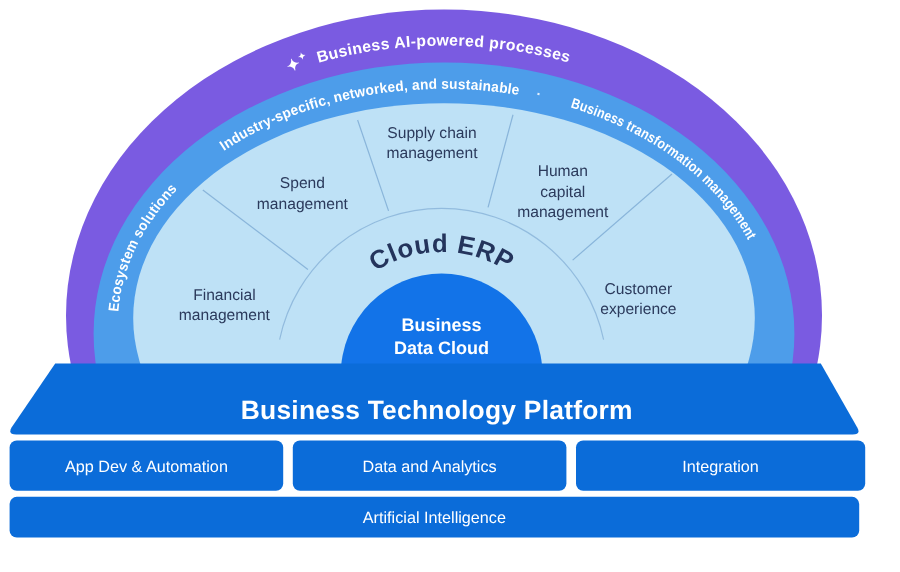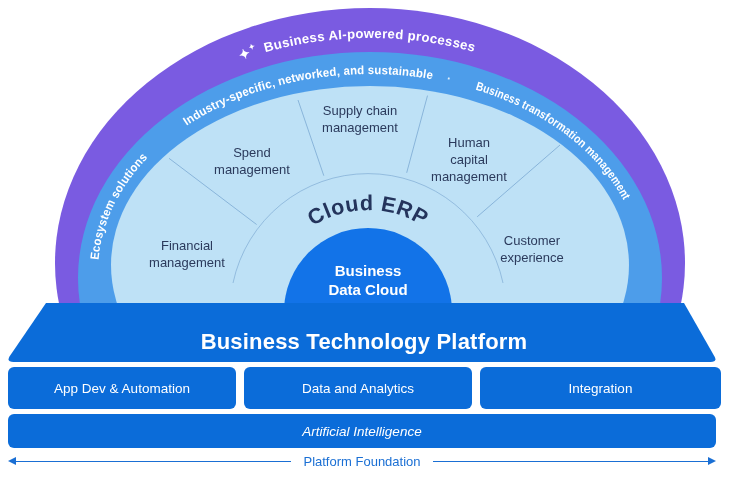--- a/index.html
+++ b/index.html
@@ -12,21 +12,21 @@
   .erp-title{font-size:21.5px;font-weight:bold;fill:#24345c;letter-spacing:.6px;}
   .seg-label{font-size:13px;fill:#2b3a5c;}
   .core-label{font-size:15px;font-weight:bold;fill:#ffffff;}
   .btp-title{font-size:22px;font-weight:bold;fill:#ffffff;letter-spacing:.2px;}
   .divider{stroke:#5d8fc2;stroke-width:1;opacity:.55;fill:none;}
   .faint-arc{stroke:#5d8fc2;stroke-width:1;opacity:.45;fill:none;}
   .cap-box{position:absolute;top:367px;height:42px;background:#0b6cd9;border-radius:6px;
            display:flex;align-items:center;justify-content:center;color:#fff;font-size:13.5px;}
   .ai-box{position:absolute;top:414px;left:8px;width:708px;height:34px;background:#0b6cd9;
           border-radius:6px;display:flex;align-items:center;justify-content:center;
-          color:#fff;font-size:13.5px;font-style:italic;}
+          color:#fff;font-size:13.5px;}
   .foundation{position:absolute;top:452px;left:8px;width:708px;height:18px;
               display:flex;align-items:center;color:#1a6fd4;}
   .f-line{flex:1;height:0;border-top:1.6px solid #1a6fd4;}
   .f-label{padding:0 12px;font-size:13px;white-space:nowrap;}
   .arrow{width:0;height:0;border-top:4.5px solid transparent;border-bottom:4.5px solid transparent;}
   .arrow.left{border-right:8px solid #1a6fd4;}
   .arrow.right{border-left:8px solid #1a6fd4;}
 </style>
 </head>
 <body>
@@ -113,21 +113,14 @@
     <path d="M 46 303 L 684 303 L 714.5 356.5 Q 717.5 362 710.5 362 L 13.5 362 Q 6.5 362 9.5 356.5 Z" fill="#0b6cd9"></path>
     <text class="btp-title" text-anchor="middle" x="364" y="349">Business Technology Platform</text>
   </svg>
 
   <div class="cap-box" style="left:8px;width:228px;">App Dev &amp; Automation</div>
   <div class="cap-box" style="left:244px;width:228px;">Data and Analytics</div>
   <div class="cap-box" style="left:480px;width:241px;">Integration</div>
 
   <div class="ai-box">Artificial Intelligence</div>
 
-  <div class="foundation">
-    <span class="arrow left"></span>
-    <span class="f-line"></span>
-    <span class="f-label">Platform Foundation</span>
-    <span class="f-line"></span>
-    <span class="arrow right"></span>
-  </div>
 
 </div>
 
 </body></html>

